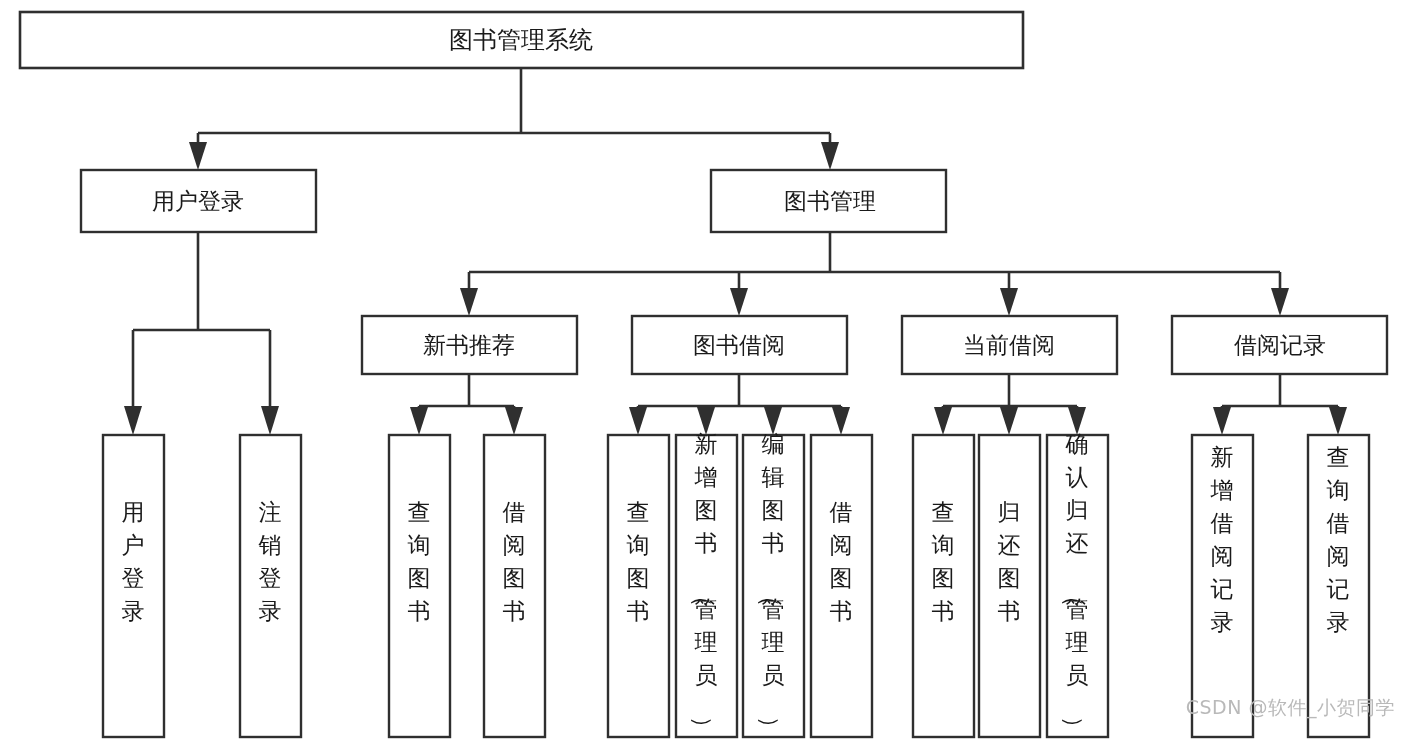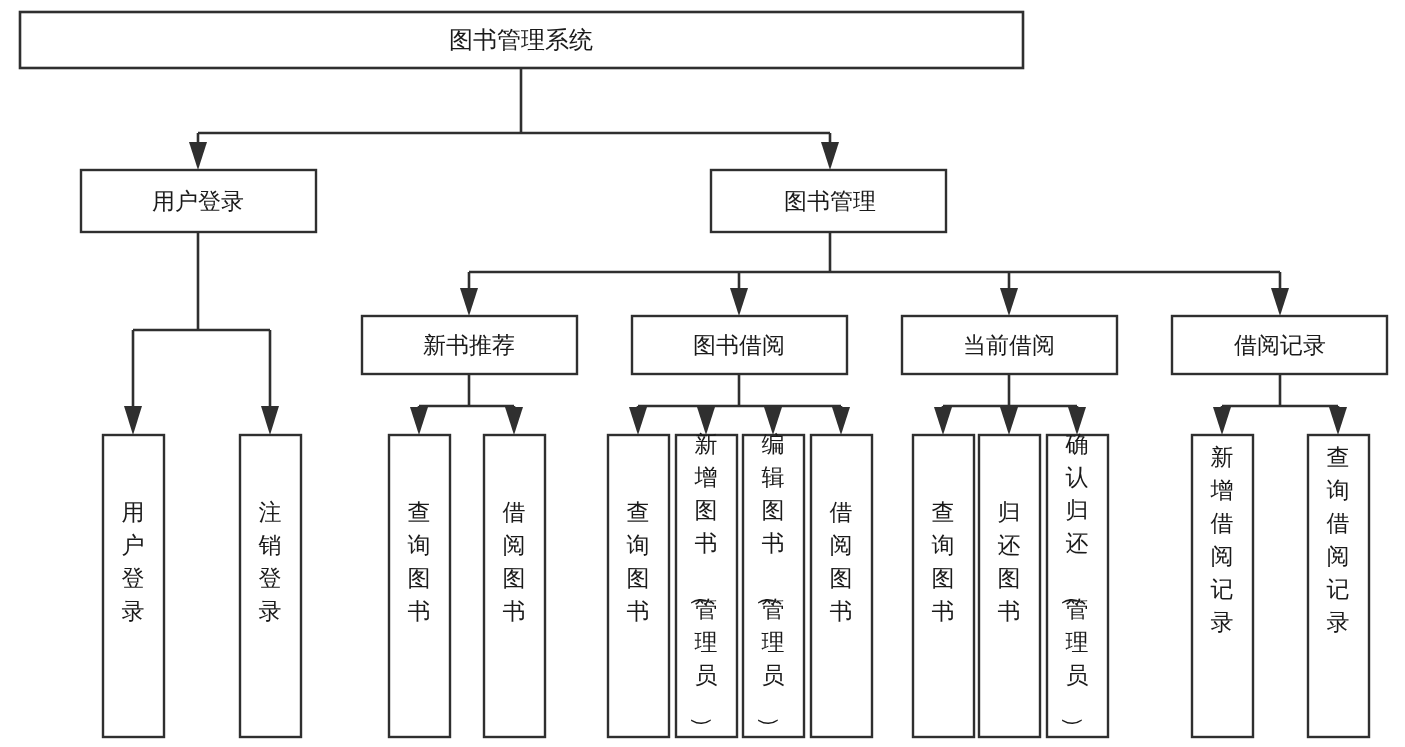--- a/index.html
+++ b/index.html
@@ -250,14 +250,15 @@
       <text class="vlabel" x="1222" y="465"><tspan x="1222" dy="0">新</tspan><tspan x="1222" dy="33">增</tspan><tspan x="1222" dy="33">借</tspan><tspan x="1222" dy="33">阅</tspan><tspan x="1222" dy="33">记</tspan><tspan x="1222" dy="33">录</tspan></text>
     </g>
 
     <g>
       <rect class="node-box" x="1308" y="435" width="61" height="302"></rect>
       <text class="vlabel" x="1338" y="465"><tspan x="1338" dy="0">查</tspan><tspan x="1338" dy="33">询</tspan><tspan x="1338" dy="33">借</tspan><tspan x="1338" dy="33">阅</tspan><tspan x="1338" dy="33">记</tspan><tspan x="1338" dy="33">录</tspan></text>
     </g>
 
   </svg>
 
+  <div class="watermark">CSDN @软件_小贺同学</div>
 
 </div>
 
 </body></html>

